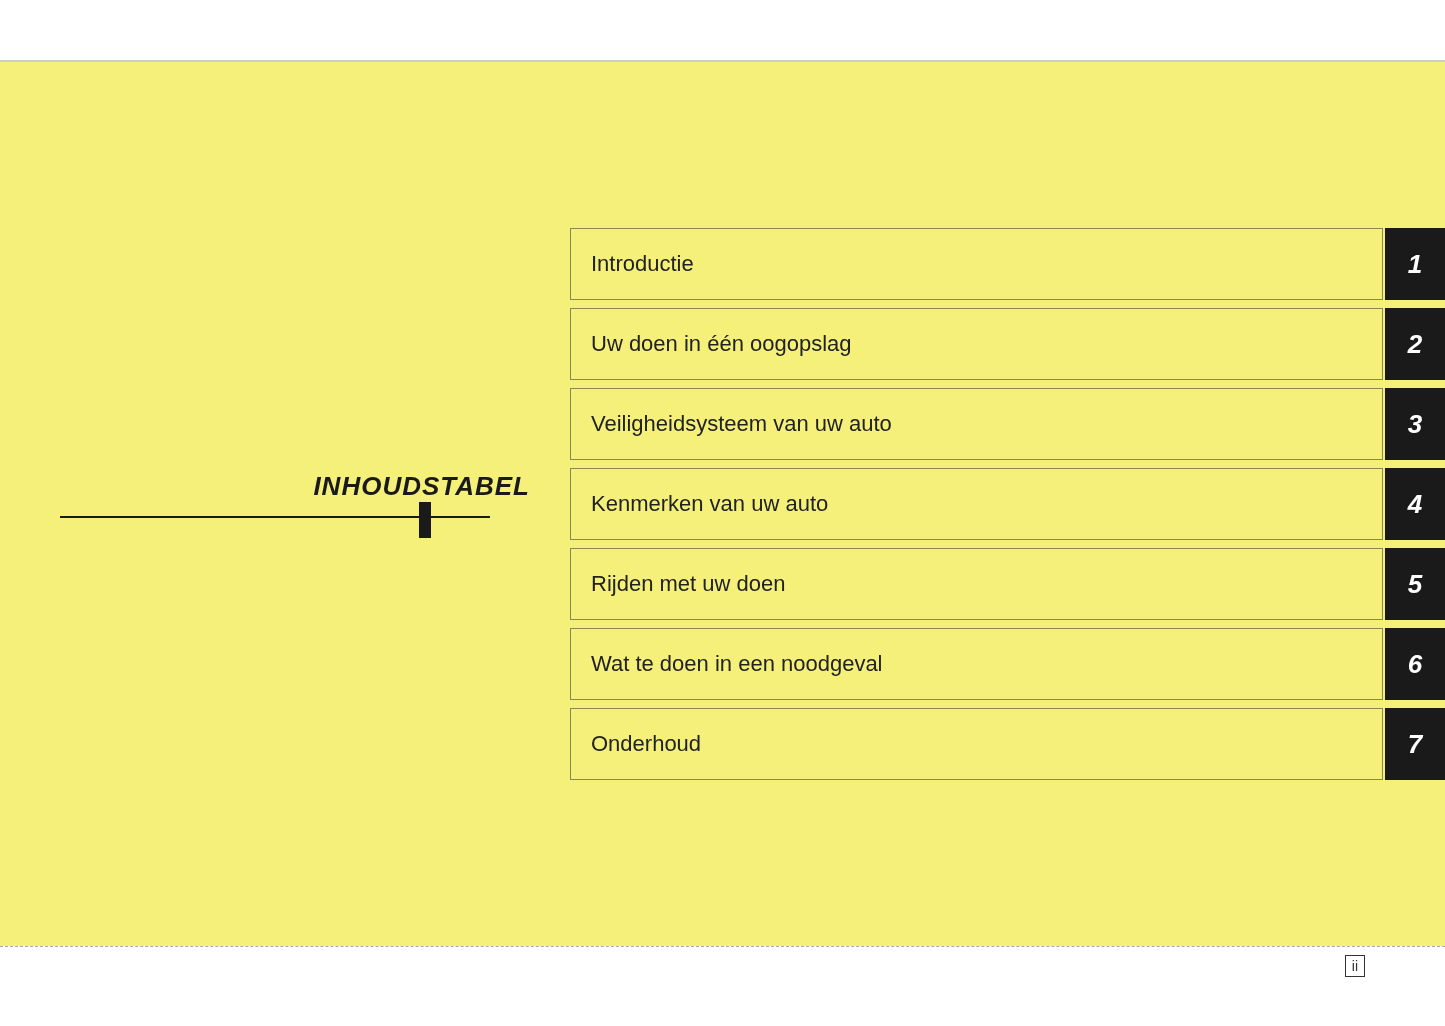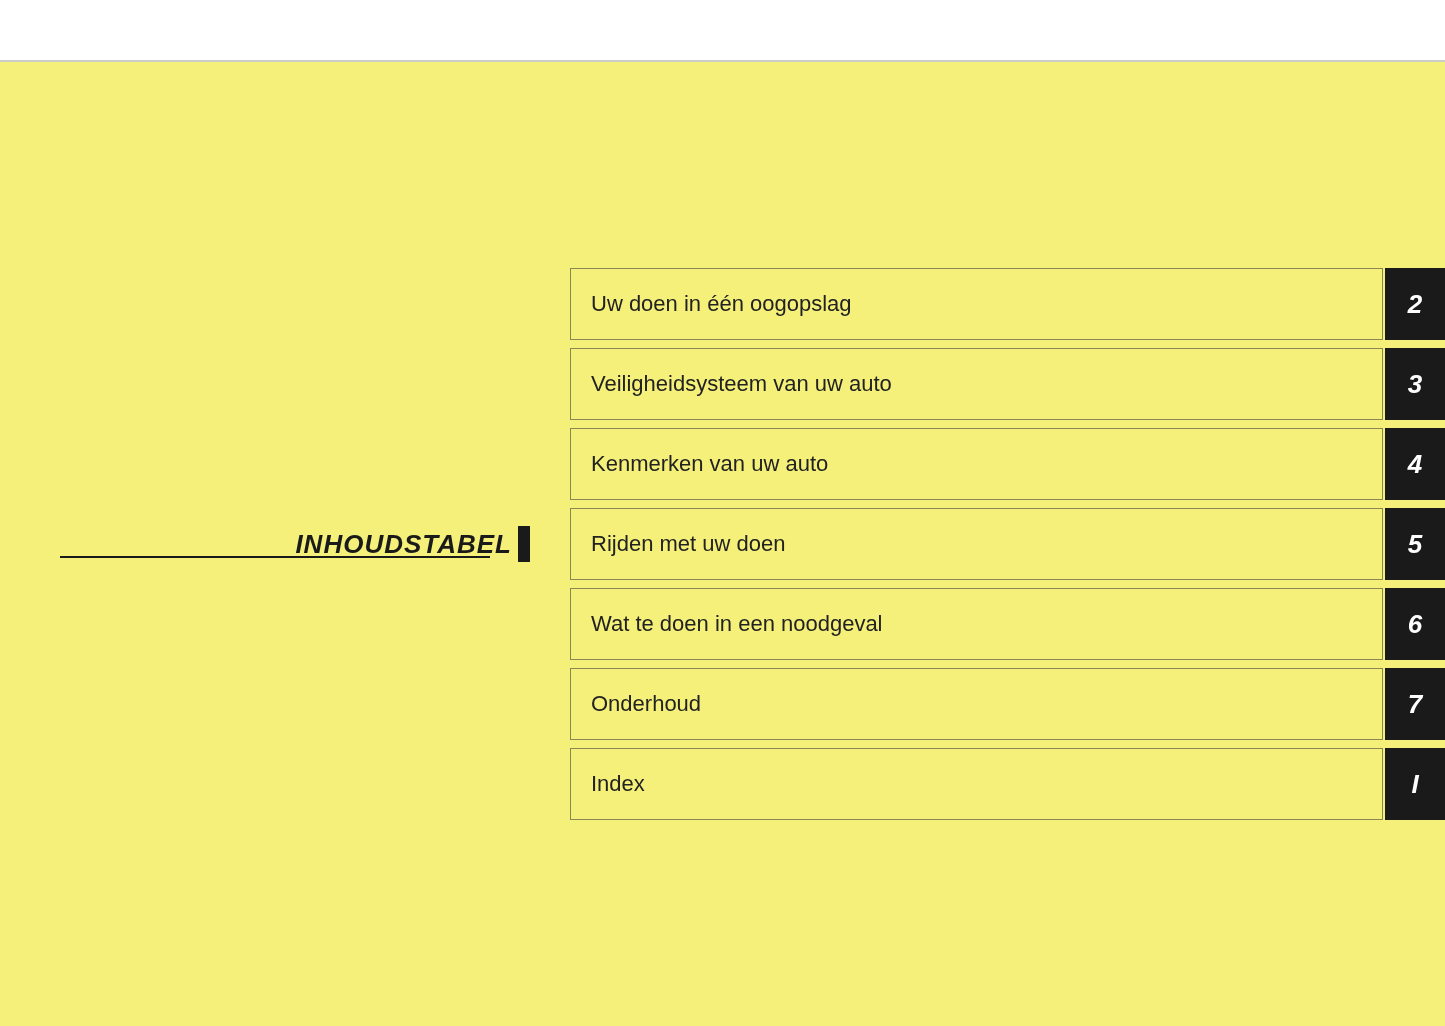--- a/index.html
+++ b/index.html
@@ -49,20 +49,21 @@
       align-items: center;
       justify-content: flex-end;
       padding-right: 40px;
       position: relative;
     }
 
     .title-block {
       display: flex;
       align-items: center;
       gap: 0;
+      flex-direction: column;
     }
 
     .title-text {
       font-size: 26px;
       font-weight: 900;
       font-style: italic;
       color: #1a1a1a;
       letter-spacing: 1px;
       text-transform: uppercase;
       font-family: Arial Black, Arial, sans-serif;
@@ -162,20 +163,28 @@
     <div class="left-panel">
       <div class="title-line"></div>
       <div class="title-block">
         <span class="title-text">INHOUDSTABEL</span>
         <span class="title-bar-right"></span>
       </div>
     </div>
 
     <div class="right-panel">
 
+      <div class="toc-row">
+        <div class="toc-label">
+          <span>Introductie</span>
+        </div>
+        <div class="toc-number">
+          <span>1</span>
+        </div>
+      </div>
 
       <div class="toc-row">
         <div class="toc-label">
           <span>Uw doen in één oogopslag</span>
         </div>
         <div class="toc-number">
           <span>2</span>
         </div>
       </div>
 
@@ -218,25 +227,20 @@
       <div class="toc-row">
         <div class="toc-label">
           <span>Onderhoud</span>
         </div>
         <div class="toc-number">
           <span>7</span>
         </div>
       </div>
 
 
-      <div class="toc-row">
-        <div class="toc-label">
-          <span>Index</span>
-        </div>
-        <div class="toc-number">
-          <span>I</span>
-        </div>
-      </div>
 
     </div>
   </div>
 
+  <div class="bottom-area">
+    <span class="page-number">ii</span>
+  </div>
 </div>
 
 </body></html>

